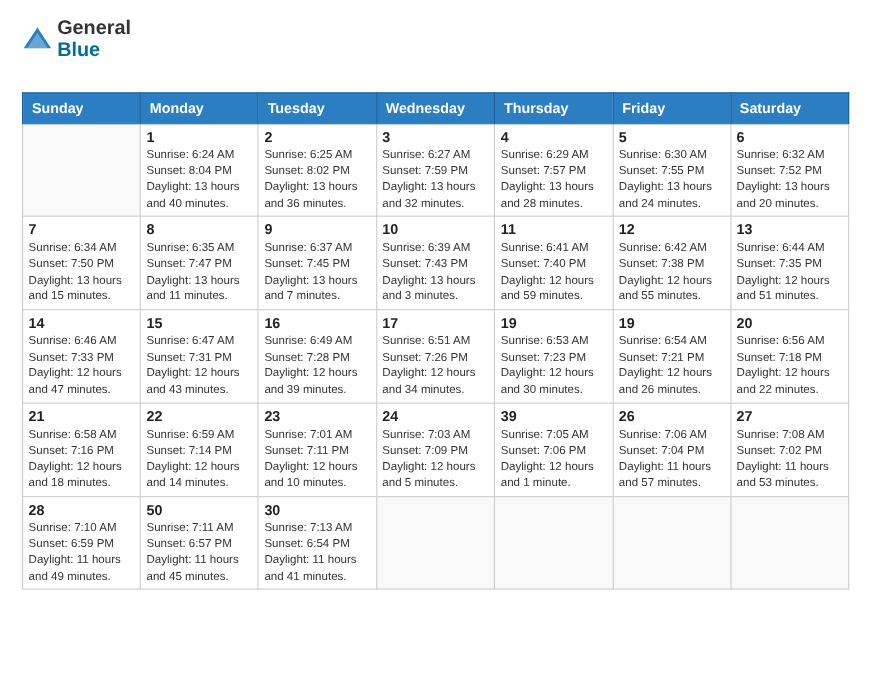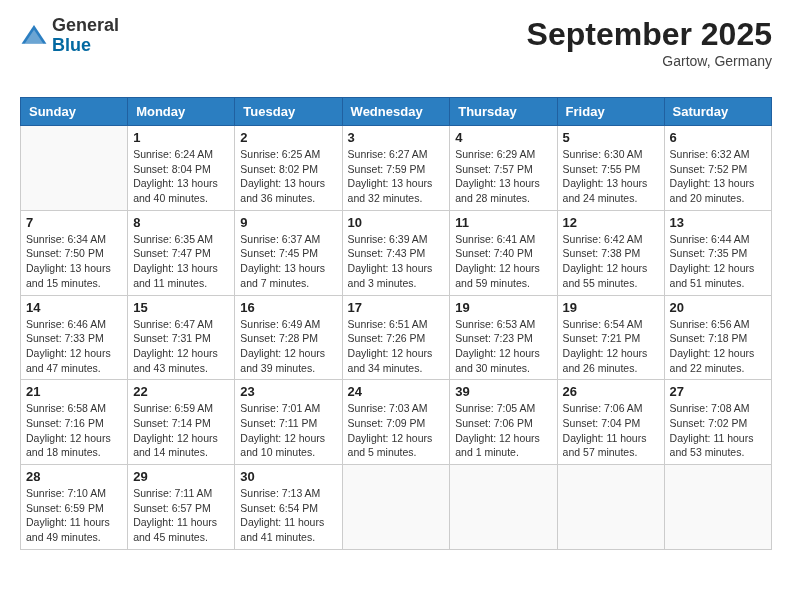--- a/index.html
+++ b/index.html
@@ -90,24 +90,20 @@
   <div class="logo">
     <svg class="logo-icon" viewBox="0 0 36 36">
       <polygon points="18,4 34,28 2,28" fill="#2b7ec1"></polygon>
       <polygon points="18,10 30,28 6,28" fill="#fff" opacity="0.3"></polygon>
     </svg>
     <div class="logo-text">
       <span class="general">General</span><br>
       <span class="blue">Blue</span>
     </div>
   </div>
-  <div class="title-block">
-    <div class="month-title">September 2025</div>
-    <div class="location">Gartow, Germany</div>
-  </div>
 </div>
 
 <table class="calendar">
   <thead>
     <tr>
     <th>Sunday</th>
         <th>Monday</th>
         <th>Tuesday</th>
         <th>Wednesday</th>
         <th>Thursday</th>
@@ -232,21 +228,21 @@
           <div class="day-num">27</div>
           <div class="cell-text">Sunrise: 7:08 AM<br>Sunset: 7:02 PM<br>Daylight: 11 hours<br>and 53 minutes.</div>
         </td>
       </tr>
       <tr>
         <td>
           <div class="day-num">28</div>
           <div class="cell-text">Sunrise: 7:10 AM<br>Sunset: 6:59 PM<br>Daylight: 11 hours<br>and 49 minutes.</div>
         </td>
         <td>
-          <div class="day-num">29</div>
+          <div class="day-num">50</div>
           <div class="cell-text">Sunrise: 7:11 AM<br>Sunset: 6:57 PM<br>Daylight: 11 hours<br>and 45 minutes.</div>
         </td>
         <td>
           <div class="day-num">30</div>
           <div class="cell-text">Sunrise: 7:13 AM<br>Sunset: 6:54 PM<br>Daylight: 11 hours<br>and 41 minutes.</div>
         </td>
         <td class="empty"></td>
         <td class="empty"></td>
         <td class="empty"></td>
         <td class="empty"></td>

